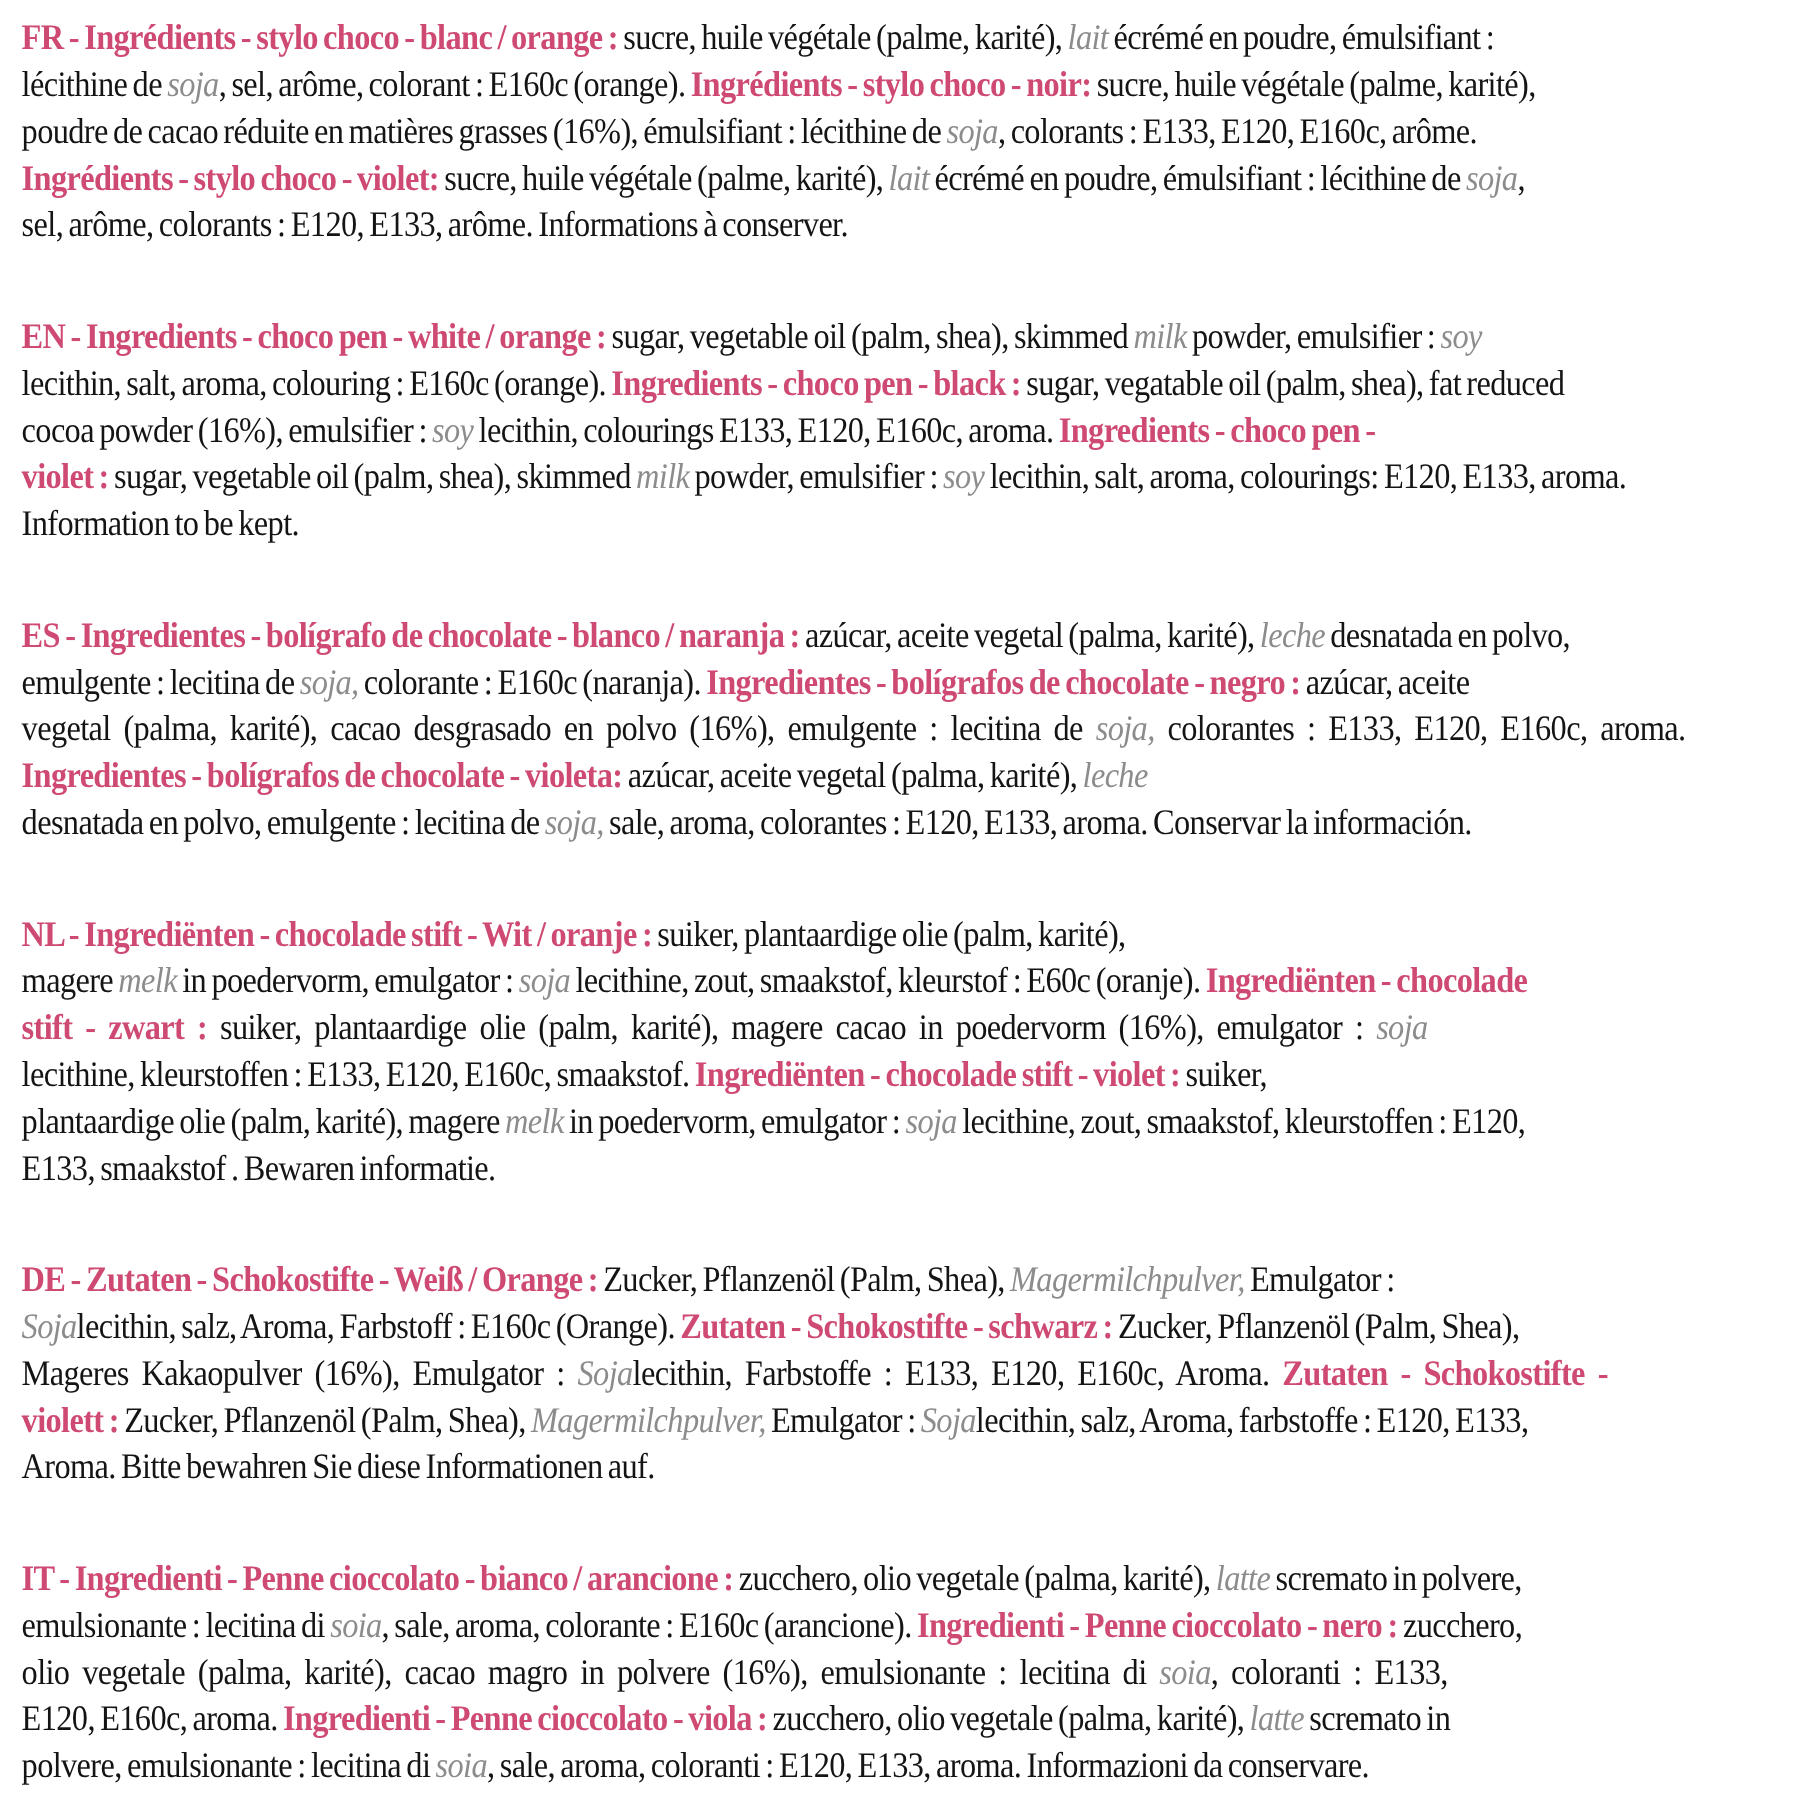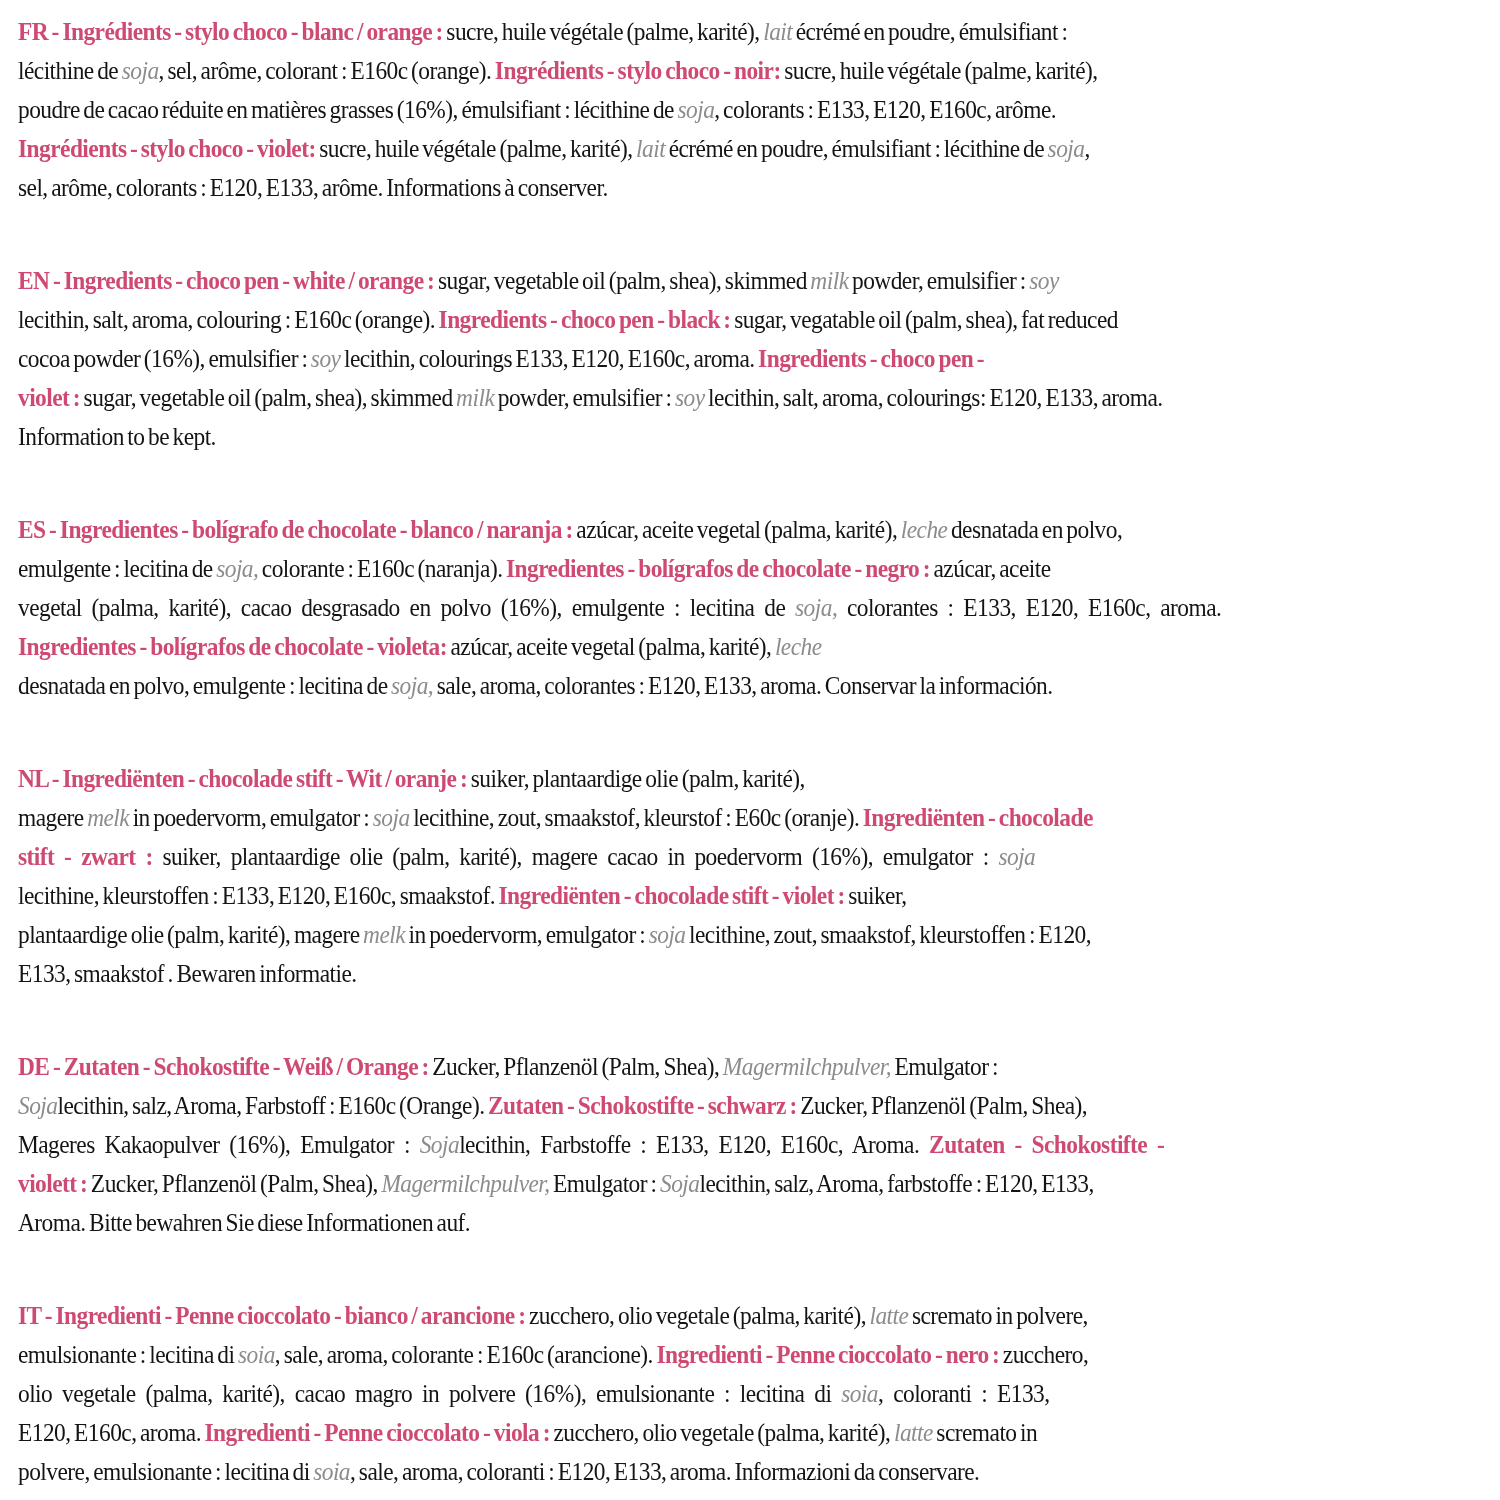--- a/index.html
+++ b/index.html
@@ -9,21 +9,21 @@
     width: 1500px;
     height: 1500px;
     overflow: hidden;
   }
   main.label {
     box-sizing: border-box;
     width: 1500px;
     padding: 12px 18px 0 18px;
     font-family: "Liberation Serif", "DejaVu Serif", serif;
     color: #141414;
-    font-size: 26px;
+    font-size: 30px;
   }
   .para { margin: 0 0 54px 0; }
   .para:last-child { margin-bottom: 0; }
   .line {
     white-space: nowrap;
     line-height: 39px;
     height: 39px;
     letter-spacing: -0.6px;
     word-spacing: -2px;
     transform: scaleX(0.90);

